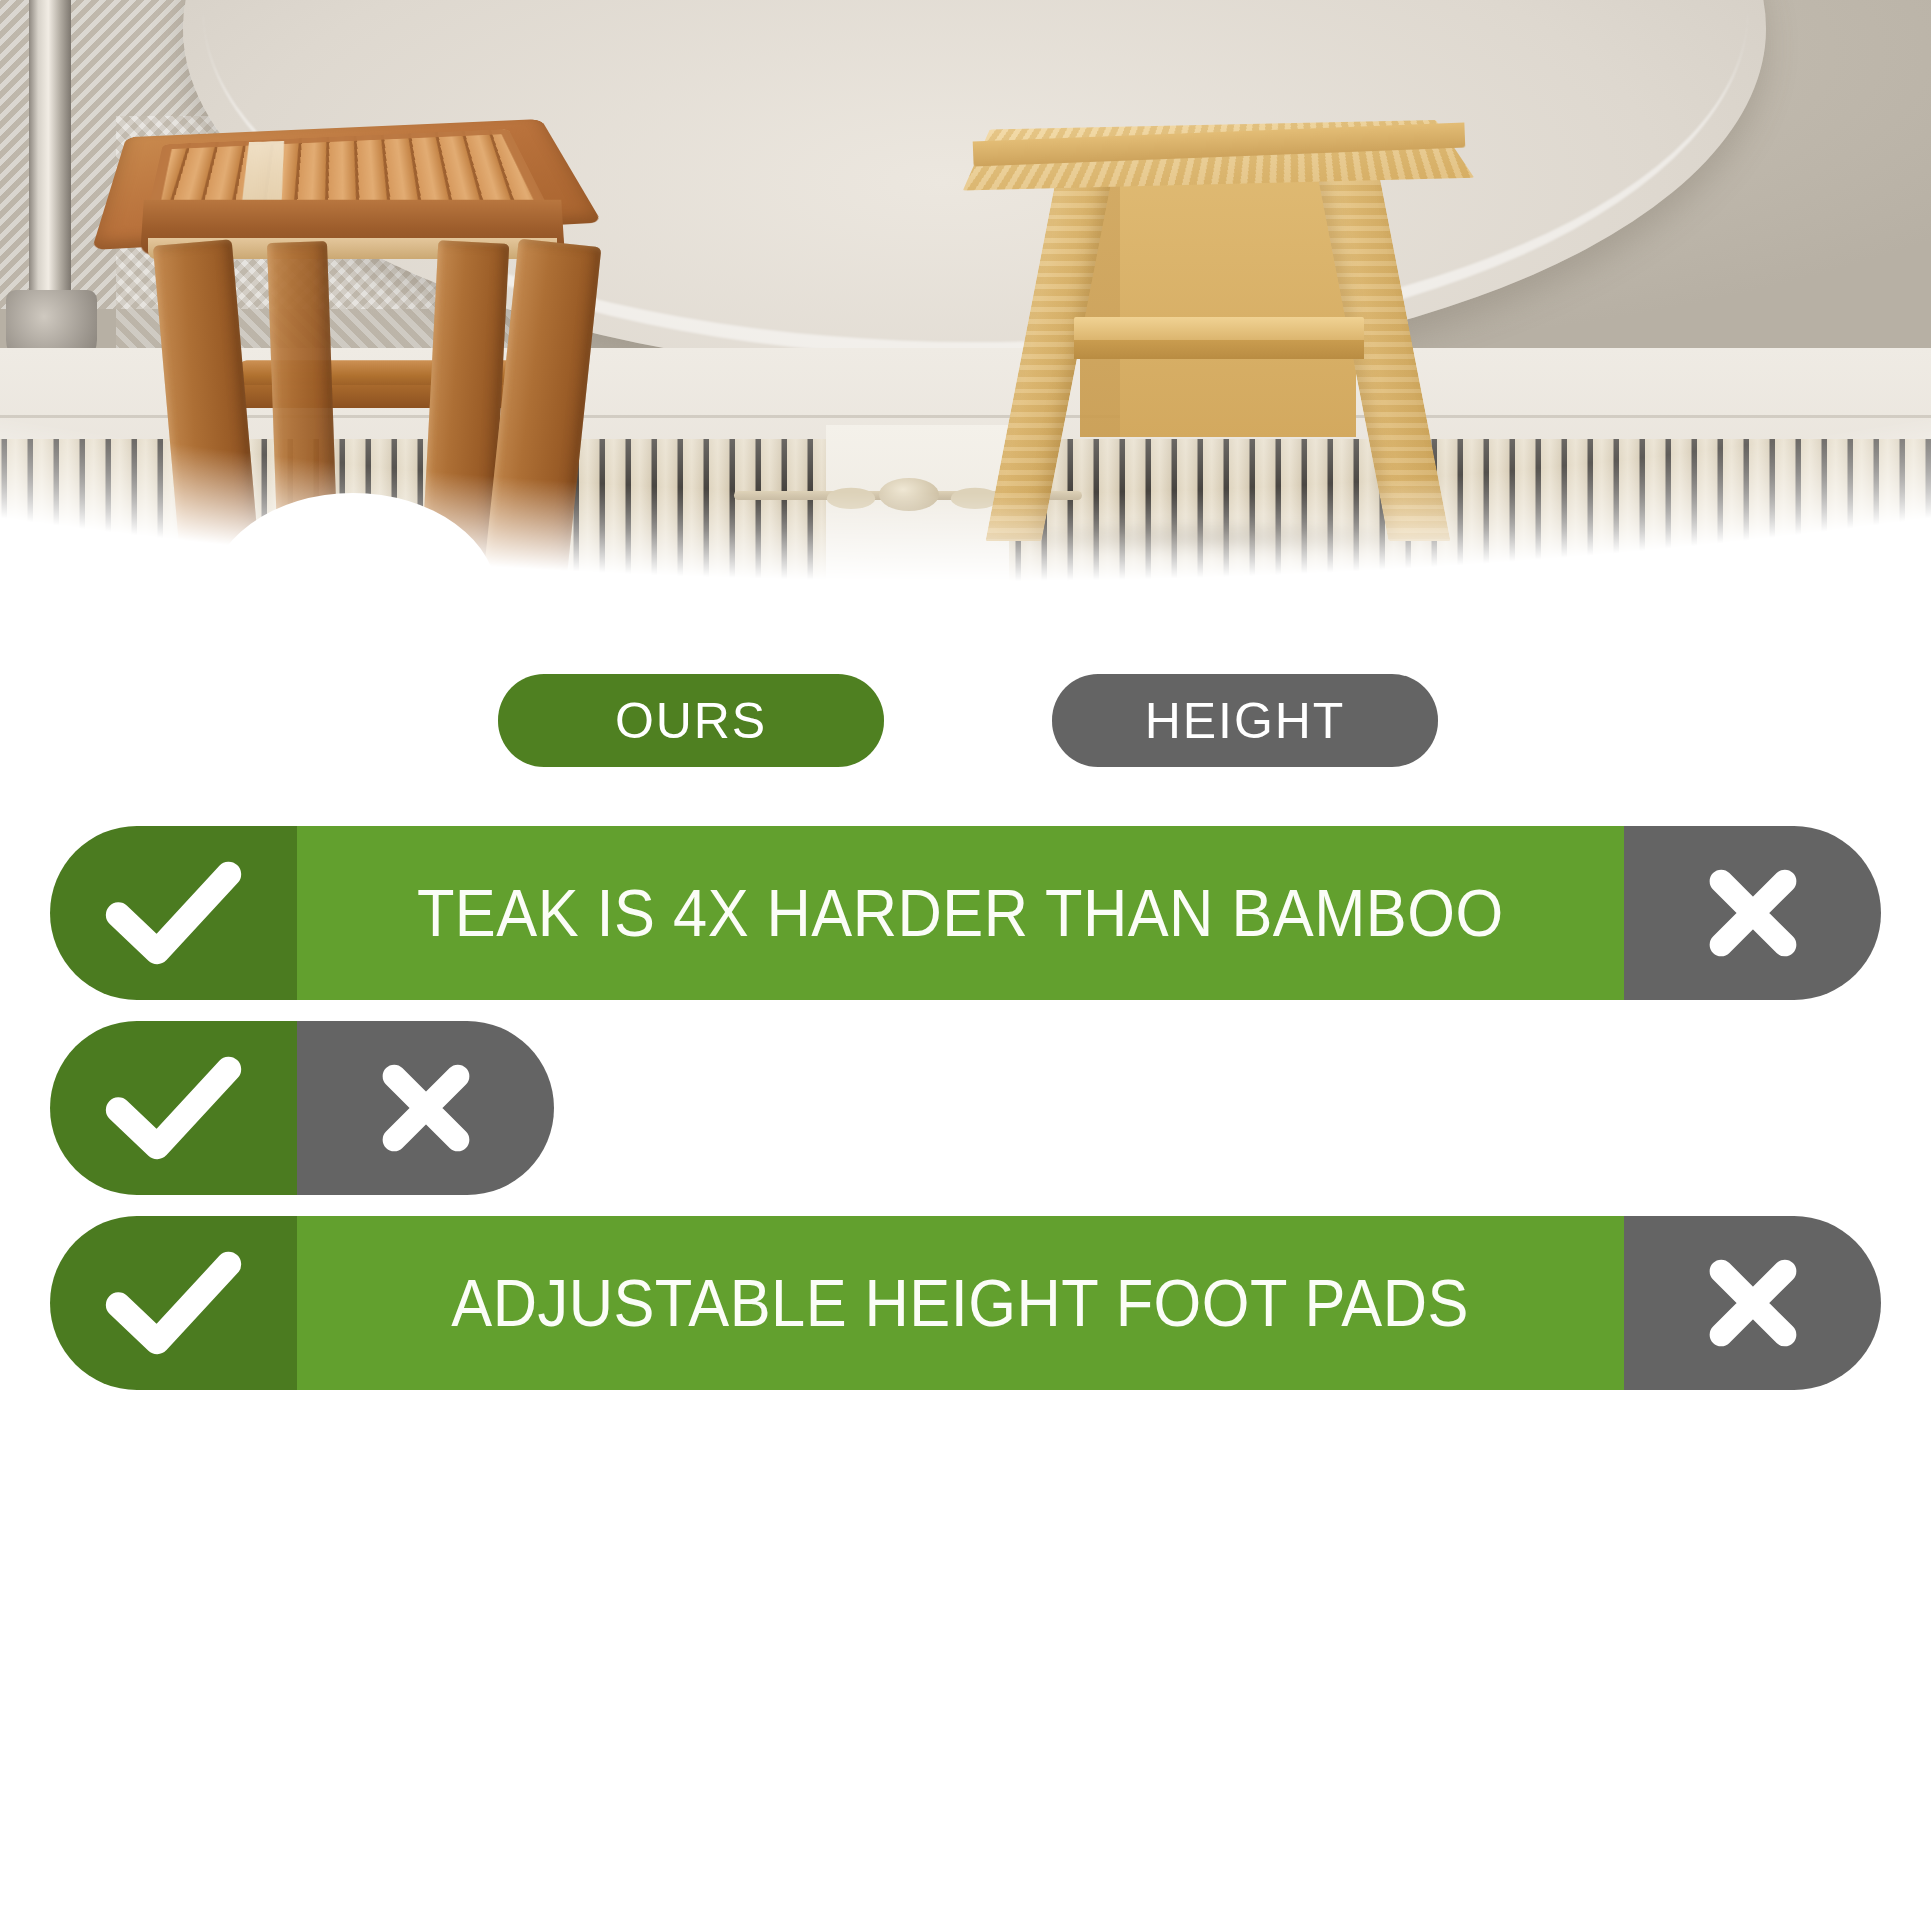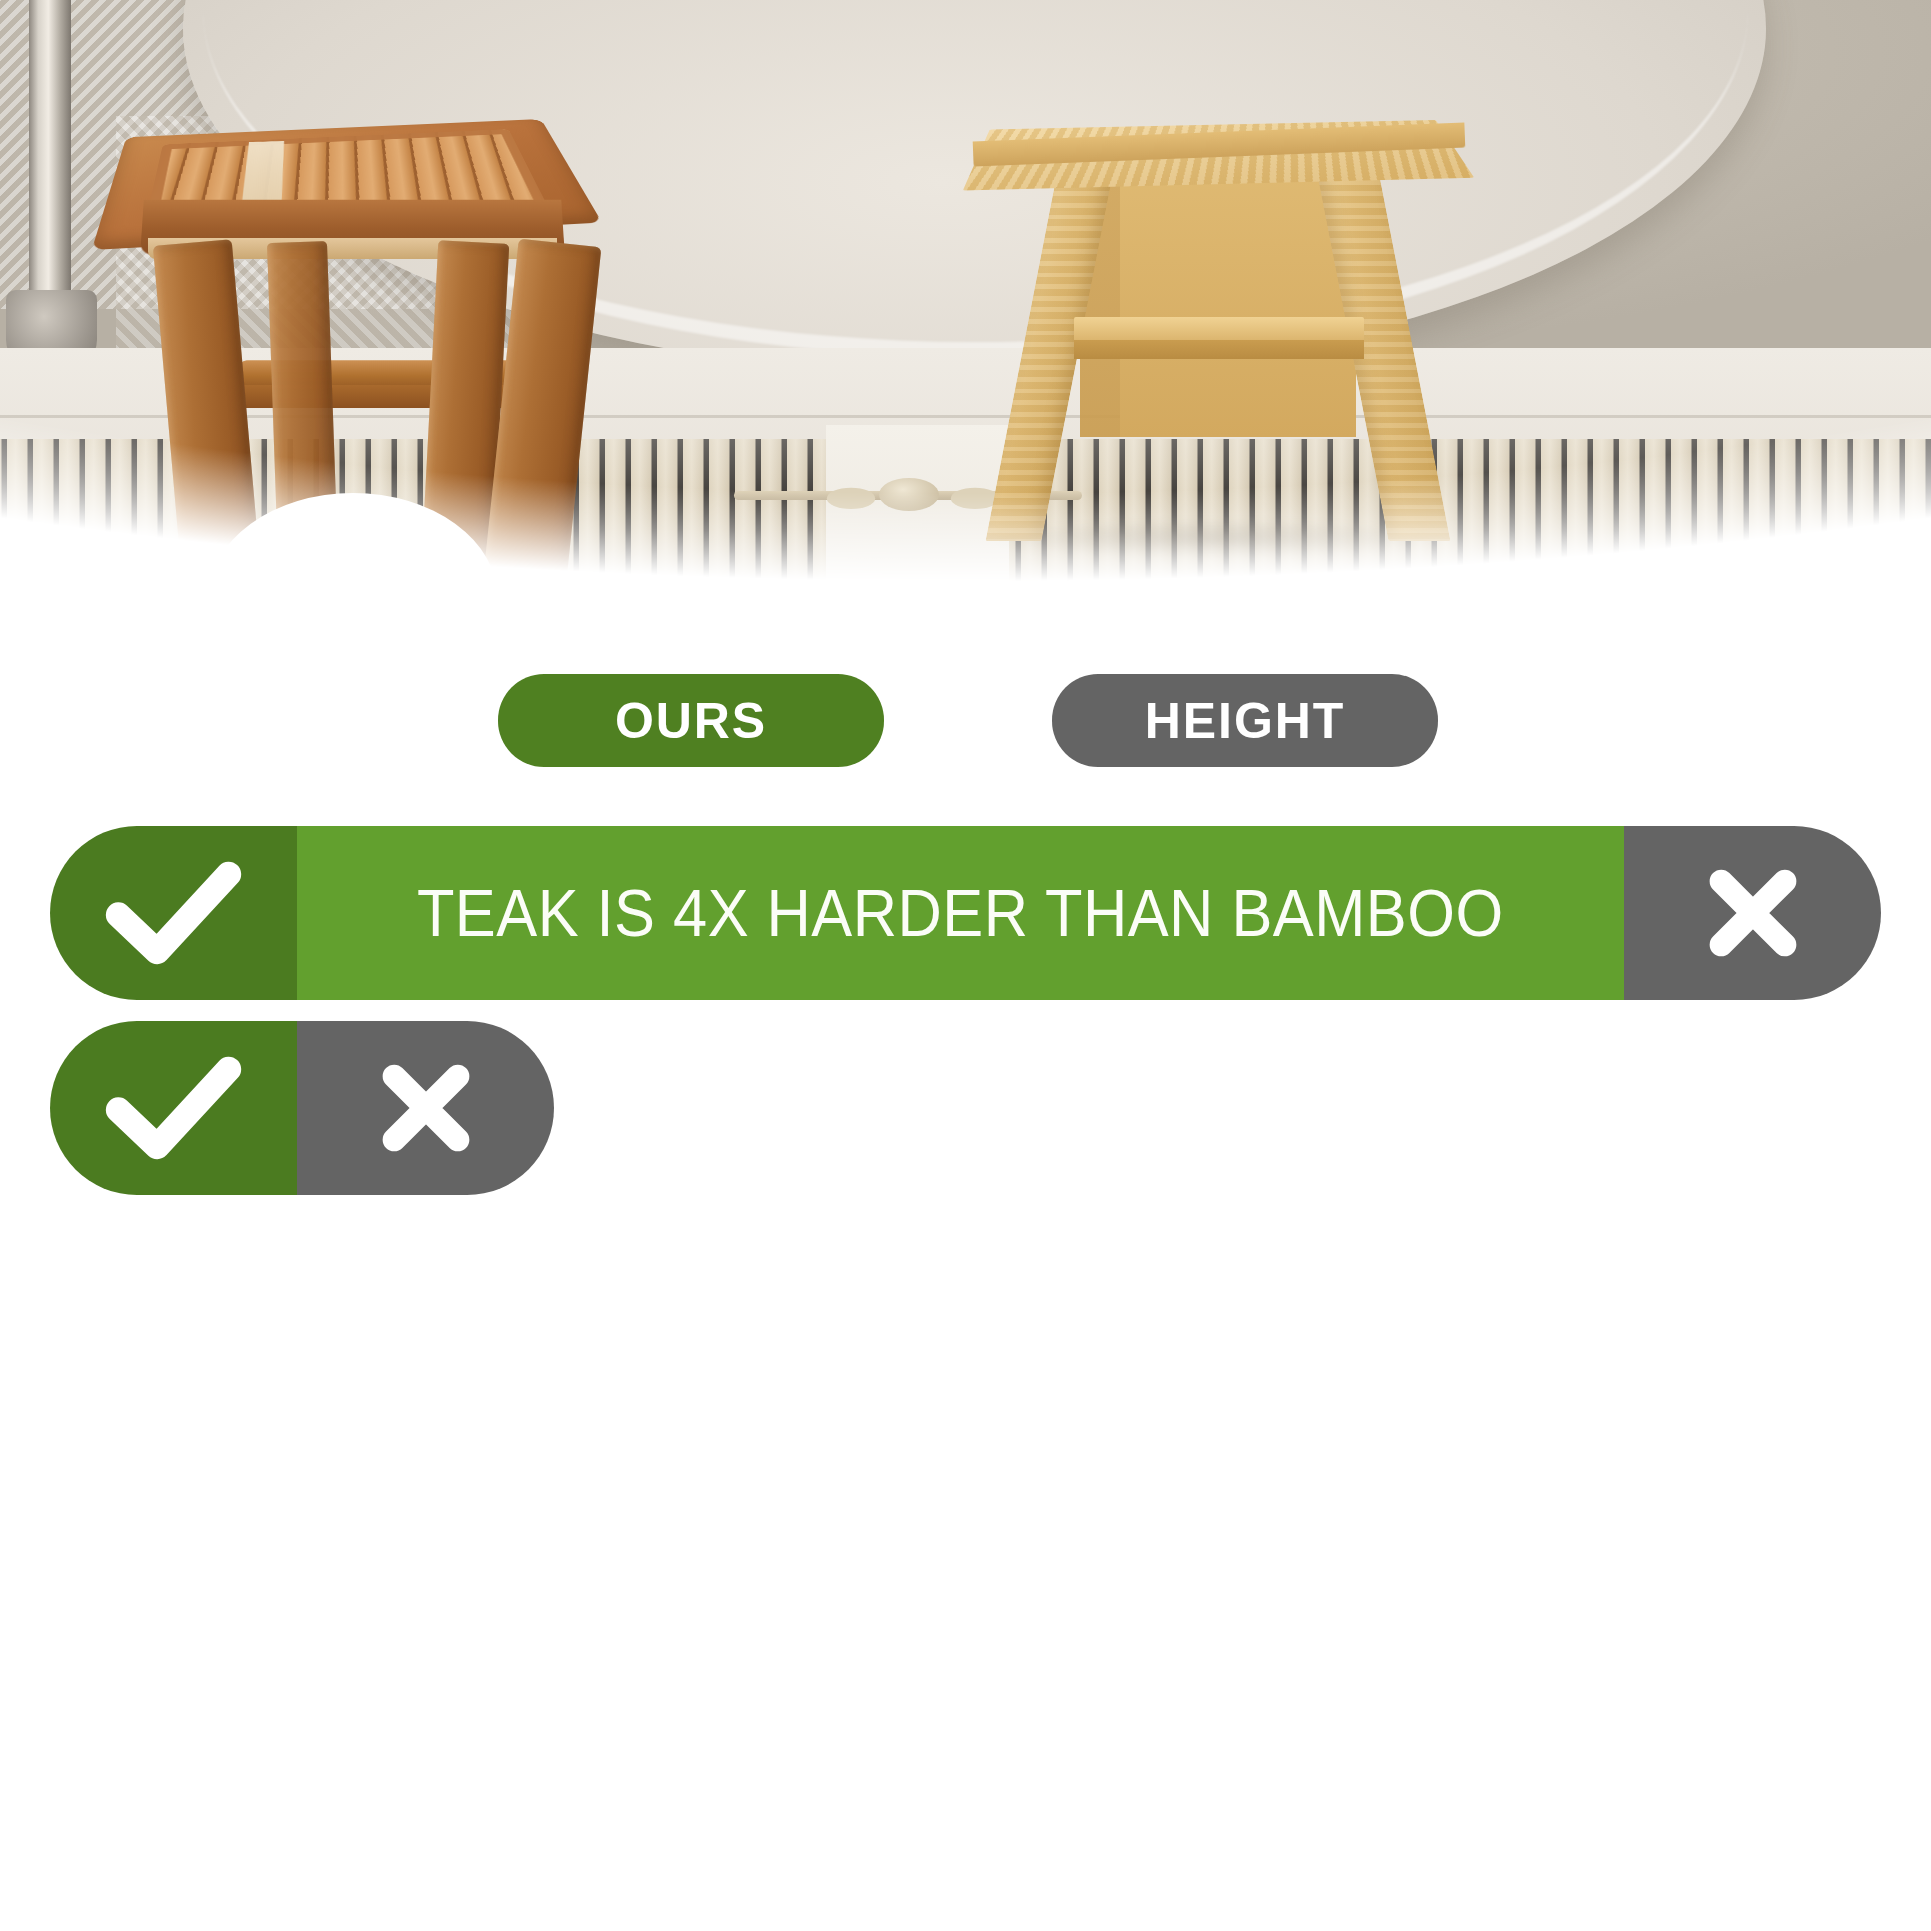--- a/index.html
+++ b/index.html
@@ -241,21 +241,21 @@
   }
 
   
   .label-row {
     position:absolute; left:0; top:674px; width:1931px; height:106px;
     pointer-events:none;
   }
   .pill {
     position:absolute; height:93px; border-radius:46px;
     display:flex; align-items:center; justify-content:center;
-    color:#fff; letter-spacing:1.9px; font-weight:700;
+    color:#fff; letter-spacing:1.9px; font-weight:400;
     font-size:50px; font-family:"Liberation Sans", sans-serif;
   }
   .pill.ours   { left:498px;  width:386px; background:#4f8021; }
   .pill.others { left:1052px; width:386px; background:#646464; }
 
   
   .rows {
     position:absolute; left:50px; top:826px; width:1831px;
   }
   .row {
@@ -382,16 +382,35 @@
           </span>
         </div>
         <div class="cell-x">
           <span>
             <svg class="ico" width="106" height="106" viewBox="0 0 110 110">
               <path d="M22 22 L88 88 M88 22 L22 88" fill="none" stroke="#ffffff" stroke-width="24" stroke-linecap="round"></path>
             </svg>
           </span>
         </div>
       </div>
+      <div class="row">
+        <div class="cell-check">
+          <span>
+            <svg class="ico" width="145" height="116" viewBox="0 0 150 120">
+              <path d="M18 62 L58 100 L132 20" fill="none" stroke="#ffffff" stroke-width="26" stroke-linecap="round" stroke-linejoin="round"></path>
+            </svg>
+          </span>
+        </div>
+        <div class="cell-text">
+          <span>ADJUSTABLE HEIGHT FOOT PADS</span>
+        </div>
+        <div class="cell-x">
+          <span>
+            <svg class="ico" width="106" height="106" viewBox="0 0 110 110">
+              <path d="M22 22 L88 88 M88 22 L22 88" fill="none" stroke="#ffffff" stroke-width="24" stroke-linecap="round"></path>
+            </svg>
+          </span>
+        </div>
+      </div>
     </div>
 
 </div>
 
 
 </body></html>

